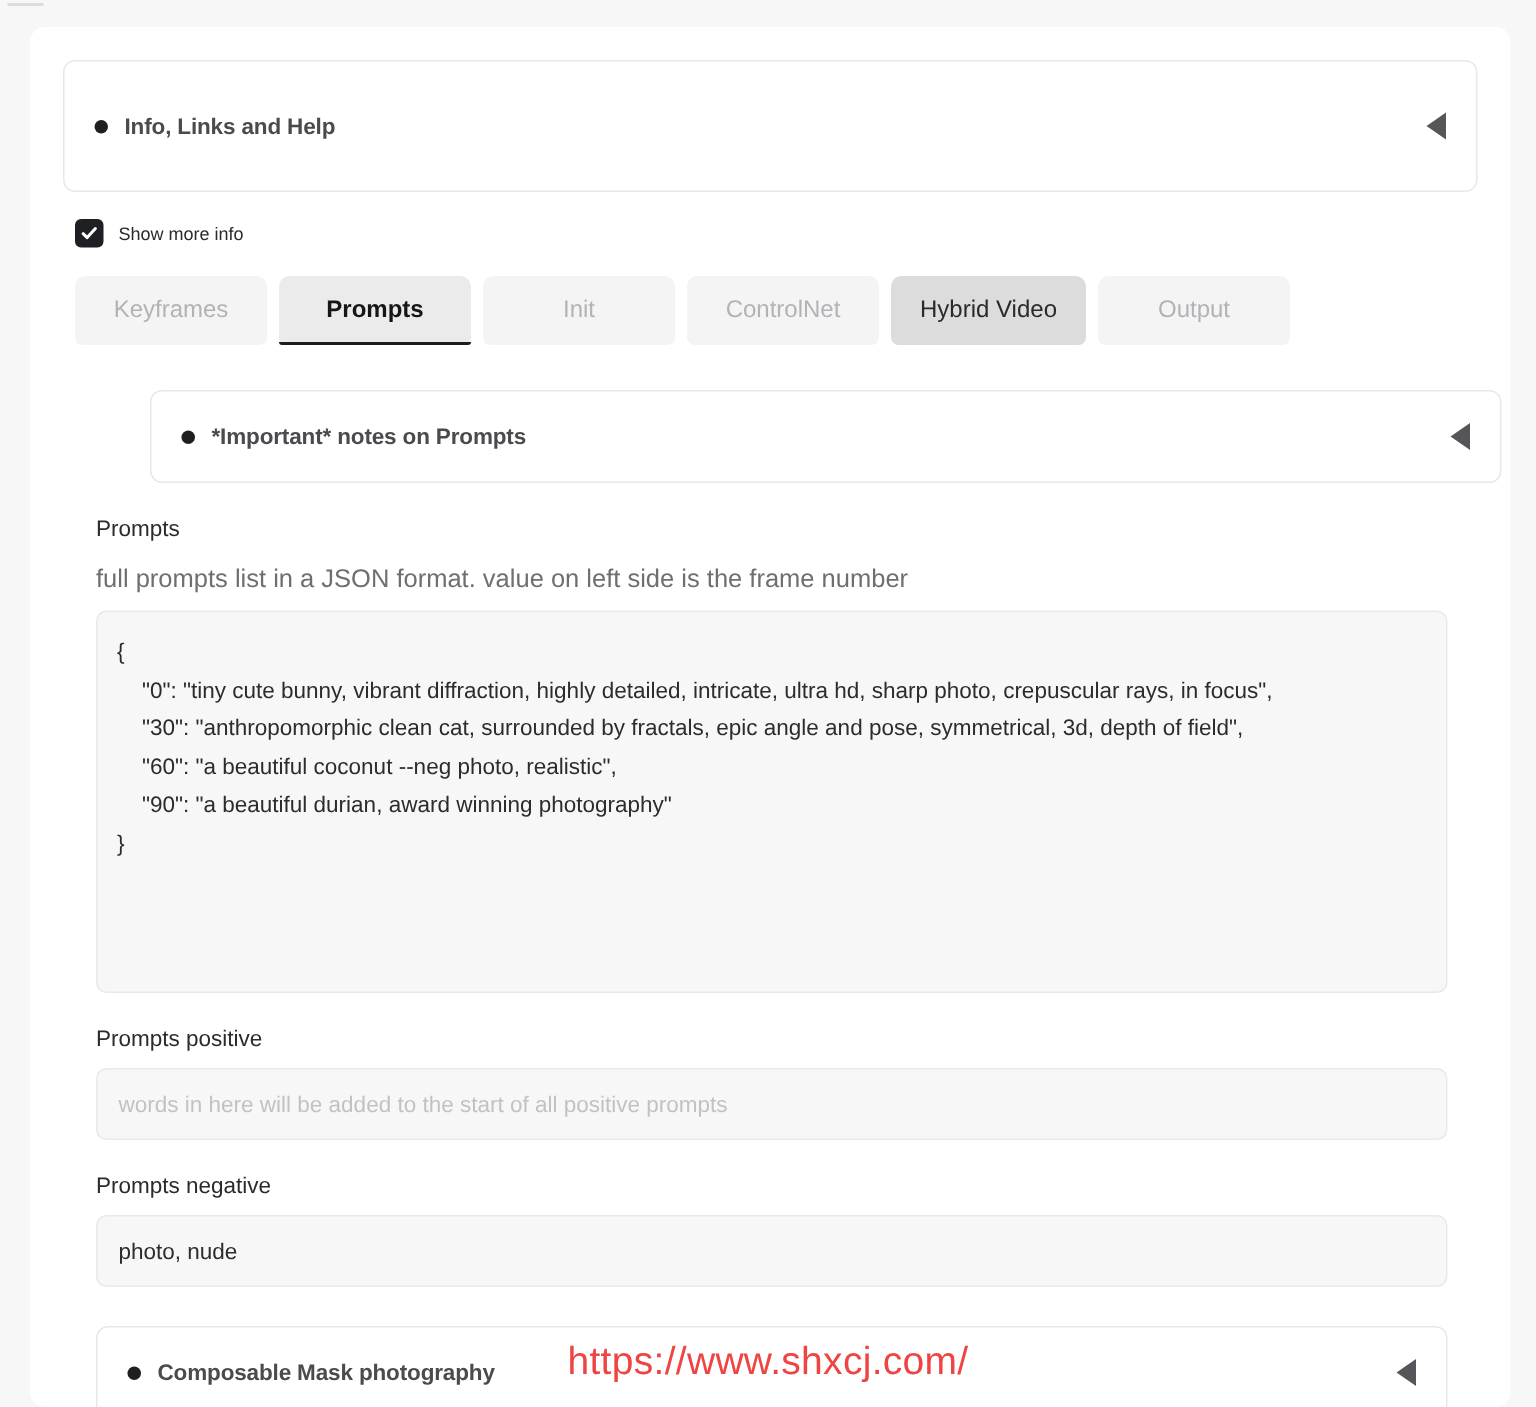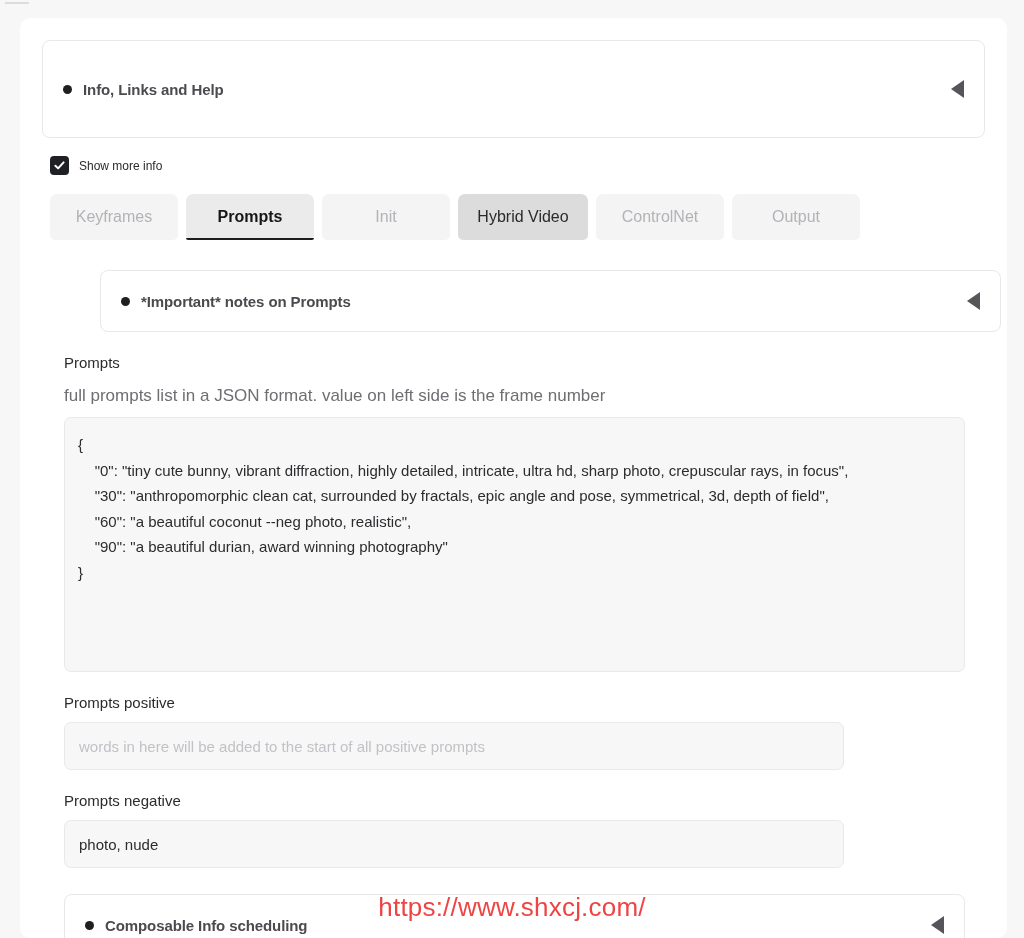--- a/index.html
+++ b/index.html
@@ -50,21 +50,21 @@
     border: 1px solid #e8e8e9;
     border-radius: 8px;
     background: #ffffff;
     box-sizing: border-box;
     display: flex;
     align-items: center;
     justify-content: space-between;
     padding: 0 20px;
     width: 943px;
   }
-  .accordion.tall { height: 98px; }
+  .accordion.tall { height: 88px; }
   .accordion.short { height: 62px; }
 
   .acc-left {
     display: flex;
     align-items: center;
     gap: 11px;
   }
   .acc-bullet {
     width: 9px;
     height: 9px;
@@ -191,21 +191,21 @@
     padding: 14px 14px 14px 13px;
     font-size: 15px;
     color: #2c2c2f;
     line-height: 25.5px;
     white-space: pre-wrap;
     overflow: hidden;
   }
 
   .input-box {
     margin-top: 11px;
-    width: 780px;
+    width: 901px;
     height: 48px;
     background: #f7f7f8;
     border: 1px solid #e9e9ea;
     border-radius: 7px;
     box-sizing: border-box;
     padding: 0 14px;
     display: flex;
     align-items: center;
     font-size: 15px;
   }
@@ -251,22 +251,22 @@
           <path d="M2.4 6.8 L5.1 9.4 L10.6 3.4" stroke="#ffffff" stroke-width="2" fill="none" stroke-linecap="round" stroke-linejoin="round"></path>
         </svg>
       </span>
       <span class="check-label">Show more info</span>
     </div>
 
     <div class="tabs">
       <div class="tab w-key">Keyframes</div>
       <div class="tab w-prompts active">Prompts</div>
       <div class="tab w-init">Init</div>
+      <div class="tab w-control">ControlNet</div>
       <div class="tab w-hybrid hovered">Hybrid Video</div>
-      <div class="tab w-control">ControlNet</div>
       <div class="tab w-output">Output</div>
     </div>
 
     <div class="section">
 
       <div class="accordion short notes">
         <div class="acc-left">
           <span class="acc-bullet"></span>
           <span class="acc-title">*Important* notes on Prompts</span>
         </div>
@@ -289,21 +289,21 @@
       </div>
 
       <div class="field-label">Prompts negative</div>
       <div class="input-box">
         <span class="value">photo, nude</span>
       </div>
 
       <div class="accordion short mask">
         <div class="acc-left">
           <span class="acc-bullet"></span>
-          <span class="acc-title">Composable Info scheduling</span>
+          <span class="acc-title">Composable Mask photography</span>
         </div>
         <span class="acc-arrow"></span>
       </div>
 
     </div>
   </div>
 </div>
 
 <div class="watermark">https://www.shxcj.com/</div>
 

